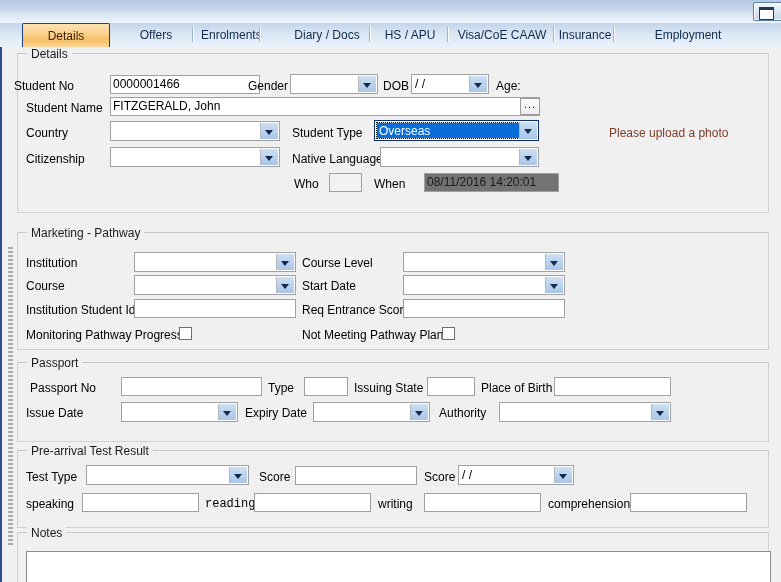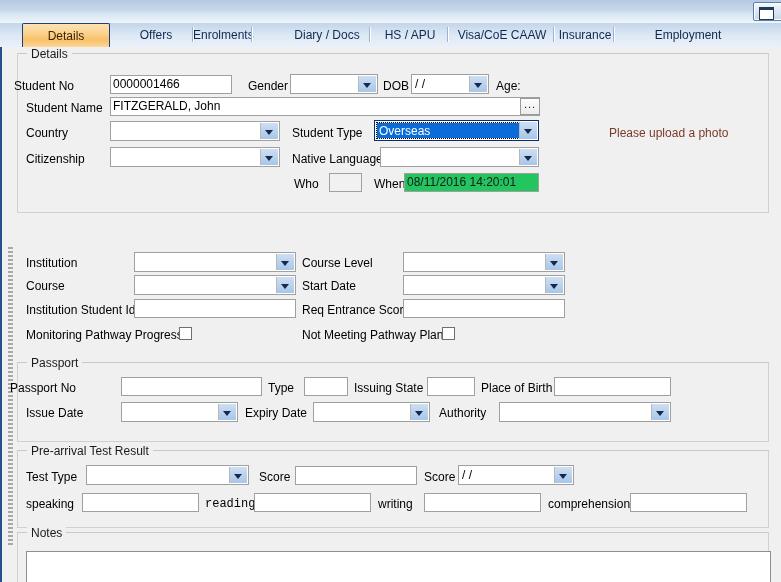--- a/index.html
+++ b/index.html
@@ -138,21 +138,21 @@
     background: #ffffff;
     font-family: "Liberation Sans", sans-serif;
     font-size: 12px;
     color: #000000;
     padding: 0 2px;
     line-height: 17px;
     height: 19px;
     overflow: hidden;
     white-space: nowrap;
   }
-  .txt.readonly { background: #22c55e; color: #1a1a1a; }
+  .txt.readonly { background: #737373; color: #1a1a1a; margin-left: 20px; }
   .txt.gray { background: #f1f1f1; }
 
   .combo {
     position: absolute;
     box-sizing: border-box;
     height: 20px;
     border: 1px solid #a0a0a0;
     background: #ffffff;
   }
   .combo .val {
@@ -240,21 +240,21 @@
     </div>
   </div>
 
   <div class="tabstrip">
     <div class="tab active" style="left:22px; width:88px;">
       <span>Details</span>
     </div>
     <div class="tab inactive" style="left:118px; width:76px;">
       <span>Offers</span>
     </div>
-    <div class="tab inactive" style="left:182px; width:71px;padding-left:11px;">
+    <div class="tab inactive" style="left:190px; width:71px;padding-left:11px;">
       <span>Enrolments</span>
     </div>
     <div class="tab inactive" style="left:283px; width:88px;">
       <span>Diary / Docs</span>
     </div>
     <div class="tab inactive" style="left:371px; width:78px;">
       <span>HS / APU</span>
     </div>
     <div class="tab inactive" style="left:449px; width:106px;">
       <span>Visa/CoE CAAW</span>
@@ -269,21 +269,21 @@
 
   <div class="page">
 
     <div class="splitter"></div>
 
     <div class="group" style="left:15px; top:6px; width:752px; height:160px;">
       <div class="legend">Details</div>
     </div>
 
     <div class="lbl" style="left:12px; top:32px;">Student No</div>
-    <div class="txt" style="left:108px; top:28px; width:122px;">0000001466</div>
+    <div class="txt" style="left:108px; top:28px; width:150px;">0000001466</div>
 
     <div class="lbl" style="left:246px; top:32px;">Gender</div>
     <div class="combo" style="left:288px; top:27px; width:88px;">
       <div class="val"></div>
       <div class="btn"></div>
     </div>
 
     <div class="lbl" style="left:381px; top:32px;">DOB</div>
     <div class="combo" style="left:409px; top:27px; width:78px;">
       <div class="val">/  /</div>
@@ -323,20 +323,23 @@
     <div class="combo" style="left:378px; top:100px; width:159px;">
       <div class="val"></div>
       <div class="btn"></div>
     </div>
 
     <div class="lbl" style="left:292px; top:130px;">Who</div>
     <div class="txt gray" style="left:327px; top:126px; width:33px;"></div>
     <div class="lbl" style="left:372px; top:130px;">When</div>
     <div class="txt readonly" style="left:402px; top:126px; width:135px;">08/11/2016 14:20:01</div>
 
+    <div class="group" style="left:15px; top:185px; width:752px; height:118px;">
+      <div class="legend">Marketing - Pathway</div>
+    </div>
 
     <div class="lbl" style="left:24px; top:209px;">Institution</div>
     <div class="combo" style="left:132px; top:205px; width:162px;">
       <div class="val"></div>
       <div class="btn"></div>
     </div>
 
     <div class="lbl" style="left:300px; top:209px;">Course Level</div>
     <div class="combo" style="left:401px; top:205px; width:162px;">
       <div class="val"></div>
@@ -364,21 +367,21 @@
     <div class="lbl" style="left:24px; top:281px;">Monitoring Pathway Progress</div>
     <div class="chk" style="left:177px; top:280px;"></div>
 
     <div class="lbl" style="left:300px; top:281px;">Not Meeting Pathway Plan</div>
     <div class="chk" style="left:440px; top:280px;"></div>
 
     <div class="group" style="left:15px; top:315px; width:752px; height:80px;">
       <div class="legend">Passport</div>
     </div>
 
-    <div class="lbl" style="left:8px; top:334px;">Passport No</div>
+    <div class="lbl" style="left:28px; top:334px;">Passport No</div>
     <div class="txt" style="left:119px; top:330px; width:141px;"></div>
 
     <div class="lbl" style="left:266px; top:334px;">Type</div>
     <div class="txt" style="left:302px; top:330px; width:44px;"></div>
 
     <div class="lbl" style="left:352px; top:334px;">Issuing State</div>
     <div class="txt" style="left:425px; top:330px; width:48px;"></div>
 
     <div class="lbl" style="left:479px; top:334px;">Place of Birth</div>
     <div class="txt" style="left:552px; top:330px; width:117px;"></div>

